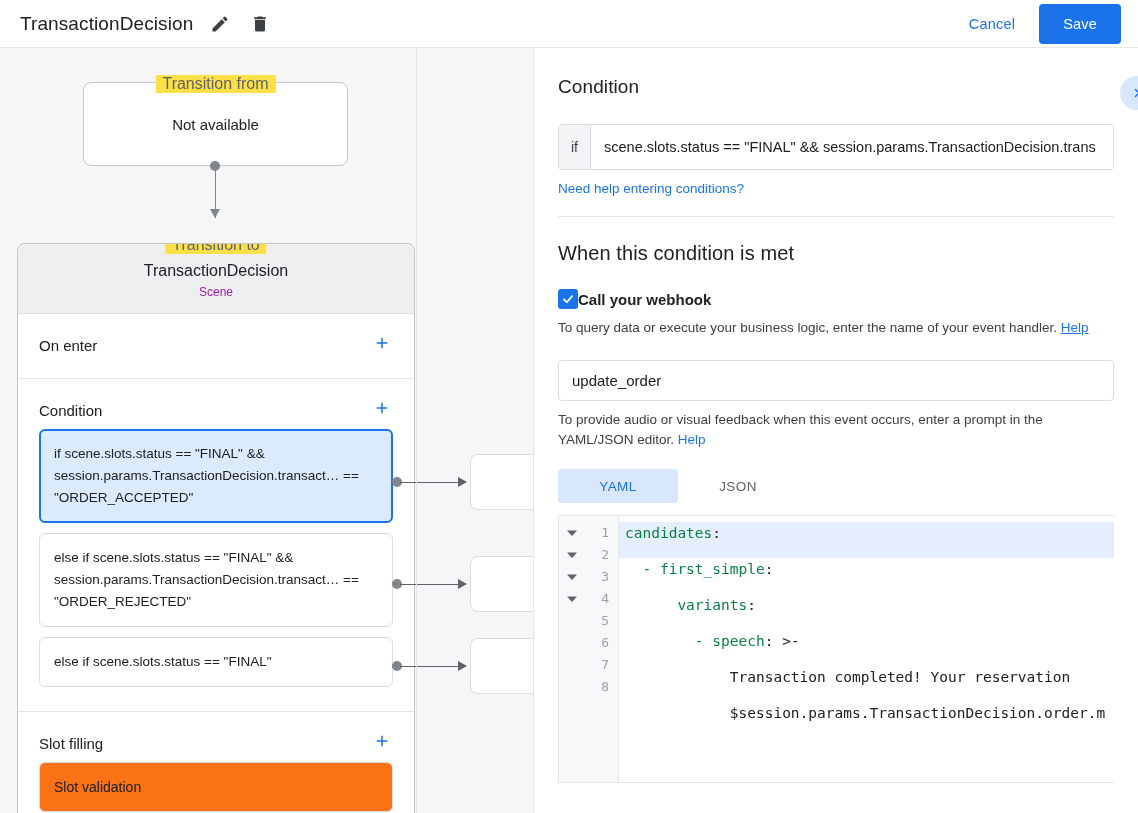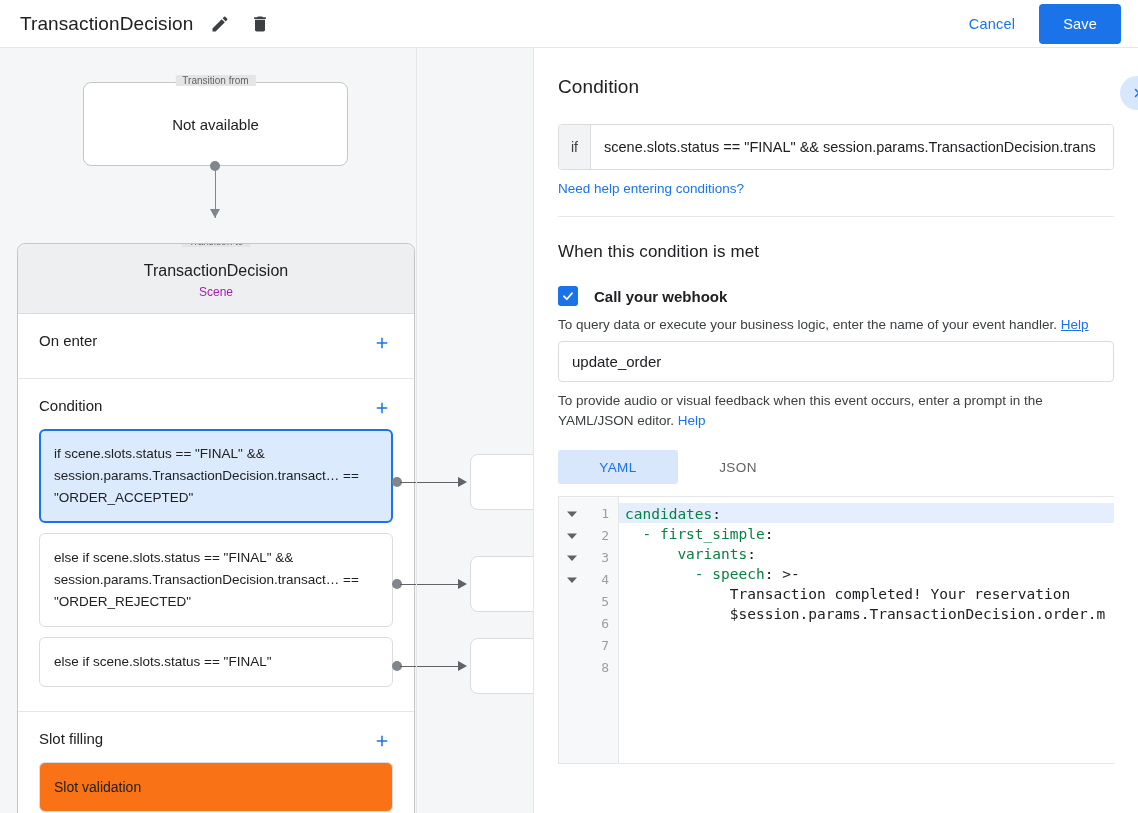--- a/index.html
+++ b/index.html
@@ -56,23 +56,23 @@
 
   .fieldbox {
     position: absolute;
     border: 1px solid #c4c7c5;
     border-radius: 8px;
     background: #ffffff;
   }
   .legend {
     position: absolute; top: -8px; left: 50%;
     transform: translateX(-50%);
-    background: #e5e5e5;
+    background: #fde047;
     padding: 0 7px;
-    font-size: 10px; color: #5f6368; white-space: nowrap;
+    font-size: 16px; color: #5f6368; white-space: nowrap;
   }
 
   
   #transition-from {
     left: 83px; top: 34px; width: 265px; height: 84px;
     display: flex; align-items: center; justify-content: center;
   }
   #transition-from .body { font-size: 15px; color: #202124; }
 
   
@@ -103,21 +103,21 @@
     text-align: center;
     border-radius: 8px 8px 0 0;
     border-bottom: 1px solid #dadce0;
   }
   #transition-to .head .name { font-size: 16px; color: #202124; }
   #transition-to .head .sub { font-size: 12px; color: #a21caf; margin-top: 5px; }
 
   .section { border-bottom: 1px solid #e4e6e8; padding: 0 0 14px; }
   .section:last-child { border-bottom: none; }
   .section-head {
-    display: flex; align-items: flex-start; justify-content: space-between;
+    display: flex; align-items: flex-end; justify-content: space-between;
     padding: 18px 21px 10px 21px;
   }
   .section-title { font-size: 15px; color: #202124; }
   .plus-btn {
     width: 22px; height: 22px; cursor: pointer;
     display: flex; align-items: center; justify-content: center;
   }
   .plus-btn svg { fill: #1a73e8; }
 
   .cond-card {
@@ -211,49 +211,49 @@
     font-family: inherit;
     background: #fff;
   }
   .helplink {
     display: inline-block; margin-top: 11px;
     color: #1a73e8; font-size: 13.5px; cursor: pointer;
     text-decoration: none;
   }
 
   .panel-h2 {
-    font-size: 17px; color: #202124; font-weight: 400;
+    font-size: 20px; color: #202124; font-weight: 400;
     padding-top: 25px; letter-spacing: .1px;
   }
 
   .check-row { display: flex; align-items: center; margin-top: 24px; }
   .checkbox {
     width: 20px; height: 20px; border-radius: 3px;
     background: #1a73e8;
     display: flex; align-items: center; justify-content: center;
     cursor: pointer; flex: none;
   }
   .checkbox svg { stroke: #fff; }
   .check-label {
-    margin-left: 16px; font-size: 15px; font-weight: 700; color: #202124;
+    font-size: 15px; font-weight: 700; color: #202124;
   }
   .badge {
     margin-left: 14px;
     background: #f4e6fb; color: #7627bb;
     font-size: 10.5px; font-weight: 700; letter-spacing: .5px;
     padding: 4px 8px; border-radius: 3px;
   }
   .desc {
     margin-top: 9px; font-size: 13.5px; color: #3c4043; line-height: 20px;
   }
   .desc a { color: #1a73e8; text-decoration: none; cursor: pointer; }
   .desc a.underlined { text-decoration: underline; }
 
   .text-input {
-    margin-top: 6px; width: 100%; height: 41px;
+    margin-top: 22px; width: 100%; height: 41px;
     border: 1px solid #dadce0; border-radius: 4px;
     padding: 0 13px; font-size: 15px; color: #202124;
     font-family: inherit; outline: none;
   }
 
   .tabs { display: flex; margin-top: 19px; }
   .tab {
     width: 120px; height: 34px;
     display: flex; align-items: center; justify-content: center;
     font-size: 13.5px; font-weight: 500; letter-spacing: .4px;
@@ -291,21 +291,21 @@
     padding-right: 9px;
     font-family: "DejaVu Sans Mono", monospace;
     font-size: 13px; color: #9aa0a6;
   }
   .code {
     flex: 1; padding-top: 6px;
     overflow: hidden;
     position: relative;
   }
   .cline {
-    height: 20px; line-height: 22px;
+    height: 36px; line-height: 22px;
     font-family: "DejaVu Sans Mono", monospace;
     font-size: 14.5px; color: #202124;
     white-space: pre;
     padding-left: 6px;
   }
   .cline.hl { background: #e4eefc; }
   .tok-key { color: #0b8043; }
   .tok-punct { color: #202124; }
 </style>
 </head>

